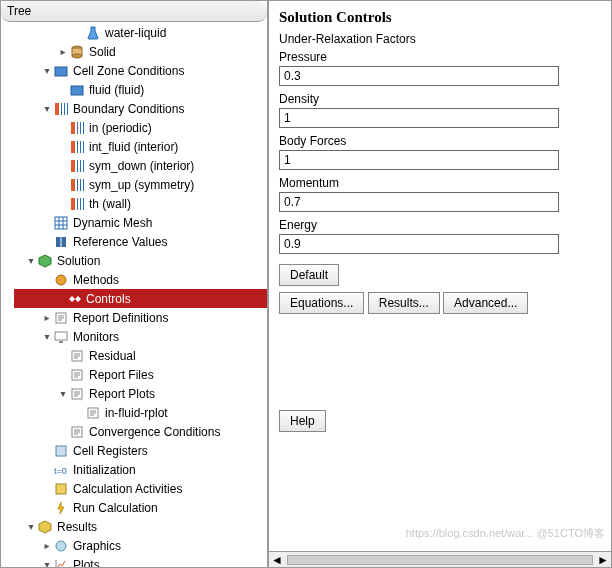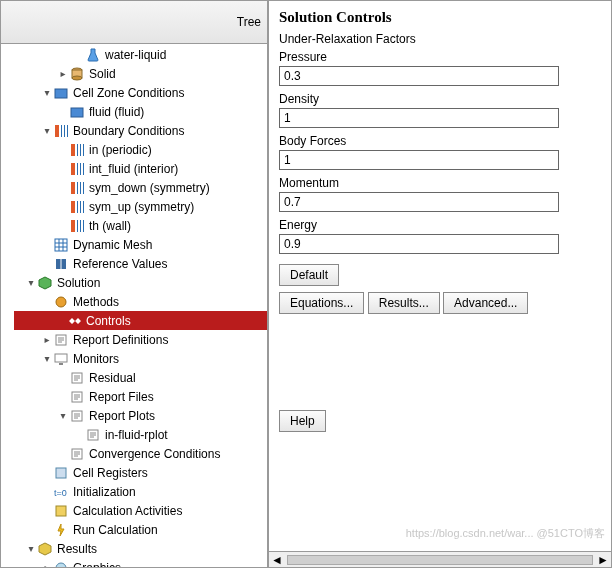--- a/index.html
+++ b/index.html
@@ -1,18 +1,18 @@
 <!DOCTYPE html>
 <html><head>
 <meta charset="utf-8">
 <style>
 * { box-sizing: border-box; margin: 0; padding: 0; }
 body { font-family: "Segoe UI", Arial, sans-serif; font-size: 12px; color: #000; background: #fff; width: 612px; height: 568px; overflow: hidden; display: flex; }
 .panel { display: flex; flex-direction: column; border: 1px solid #999; }
-.panel-title { background: linear-gradient(#f5f5f5, #e5e5e5); padding: 14px 6px; font-size: 12px; border-bottom: 1px solid #999; display: flex; justify-content: flex-end; align-items: center; }
+.panel-title { background: linear-gradient(#f5f5f5, #e5e5e5); padding: 3px 6px; font-size: 12px; border-bottom: 1px solid #999; display: flex; justify-content: flex-start; align-items: center; border-radius: 9px; }
 .close-x { font-weight: bold; cursor: pointer; }
 
 
 .tree-panel { width: 268px; }
 .tree-body { flex: 1; overflow: auto; position: relative; padding: 1px 0; }
 .tree-body::-webkit-scrollbar { width: 16px; }
 .tree-body::-webkit-scrollbar-thumb { background: #ccc; border: 1px solid #aaa; }
 .node { display: flex; align-items: center; height: 19px; padding-left: 4px; white-space: nowrap; }
 .node.selected { background: #b91c1c; color: #fff; margin-left: 13px; }
 .arrow { width: 12px; display: inline-flex; justify-content: center; color: #555; font-size: 10px; }
@@ -128,21 +128,21 @@
       <div class="node d4">
         <span class="arrow empty">·</span>
         <span class="ticon">
           <svg width="14" height="14">
             <rect x="1" y="1" width="4" height="12" fill="#e05a2a"></rect>
             <rect x="7" y="1" width="1" height="12" fill="#2a6db0"></rect>
             <rect x="10" y="1" width="1" height="12" fill="#2a6db0"></rect>
             <rect x="13" y="1" width="1" height="12" fill="#2a6db0"></rect>
           </svg>
         </span>
-        <span class="lbl">sym_down (symmetry)</span>
+        <span class="lbl">sym_down (interior)</span>
       </div>
       <div class="node d4">
         <span class="arrow empty">·</span>
         <span class="ticon">
           <svg width="14" height="14">
             <rect x="1" y="1" width="4" height="12" fill="#e05a2a"></rect>
             <rect x="7" y="1" width="1" height="12" fill="#2a6db0"></rect>
             <rect x="10" y="1" width="1" height="12" fill="#2a6db0"></rect>
             <rect x="13" y="1" width="1" height="12" fill="#2a6db0"></rect>
           </svg>

